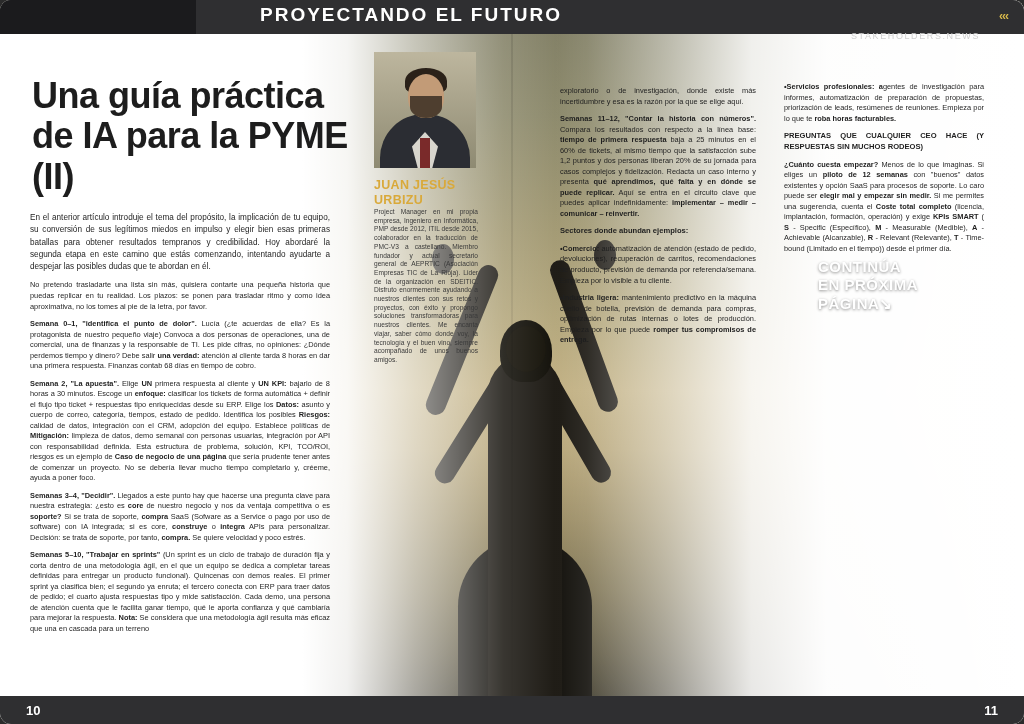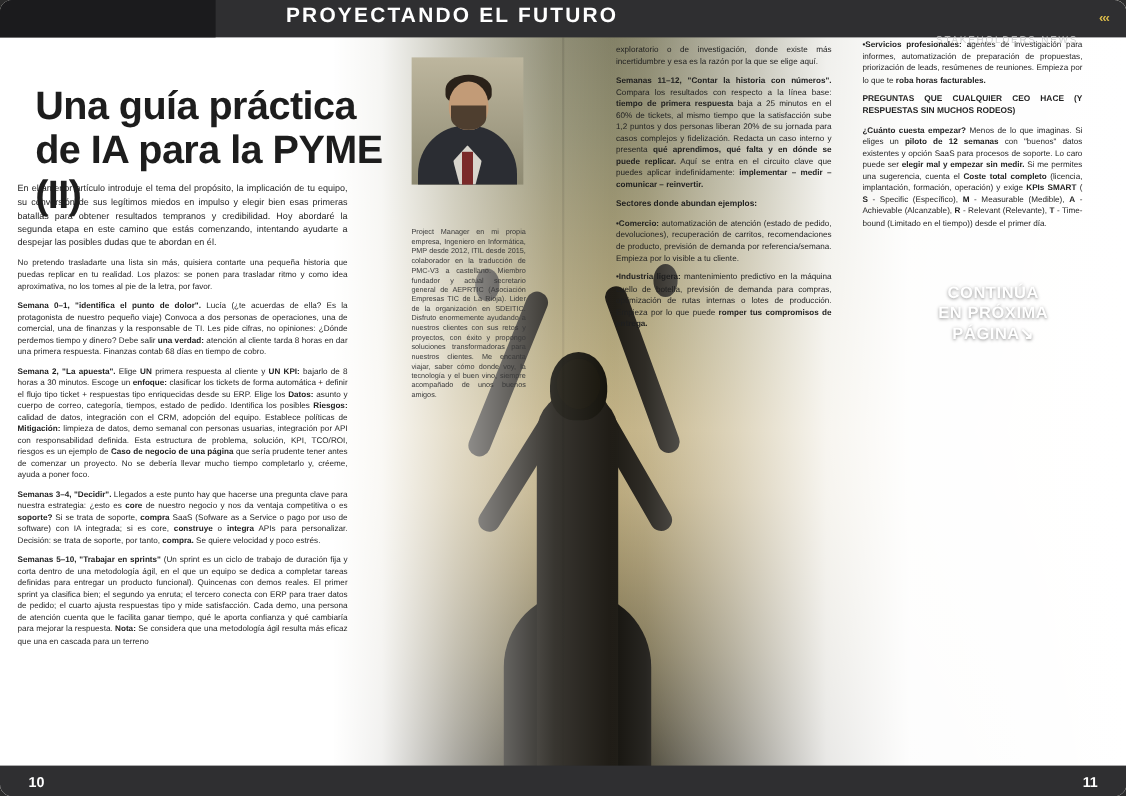--- a/index.html
+++ b/index.html
@@ -252,42 +252,43 @@
     text-align: justify;
   }
 
   
   .col {
     position: absolute;
     font-size: 7.4px;
     line-height: 1.42;
     color: #1f1f1f;
     text-align: justify;
+    margin-top: 46px;
   }
   .col p { margin: 0 0 7px 0; }
-  .col1 { left: 16px; top: 166px; width: 300px; }
+  .col1 { left: 30px; top: 166px; width: 300px; }
   .col2 { left: 560px; top: 40px; width: 196px; }
   .col3 { left: 784px; top: 36px; width: 200px; }
 
   b { font-weight: bold; }
   .lede {
     font-size: 8.2px;
     line-height: 1.5;
   }
   .head-sm {
     font-weight: bold;
     font-size: 7.6px;
   }
 
   
   .continua {
     position: absolute;
     right: 36px; top: 258px;
     width: 170px;
-    text-align: center;
+    text-align: left;
     color: #ffffff;
     font-size: 15px;
     font-weight: bold;
     line-height: 1.22;
     letter-spacing: .5px;
     text-shadow: 0 1px 3px rgba(0,0,0,.45);
   }
   .continua .arrow { font-size: 15px; }
 
   
@@ -355,20 +356,21 @@
 
   <div class="author-photo">
     <div class="ap-bg"></div>
     <div class="ap-suit"></div>
     <div class="ap-shirt"></div>
     <div class="ap-tie"></div>
     <div class="ap-hair"></div>
     <div class="ap-head"></div>
     <div class="ap-beard"></div>
   </div>
+  <div class="author-name">JUAN JESÚS URBIZU</div>
   <div class="author-bio">Project Manager en mi propia empresa, Ingeniero en Informática, PMP desde 2012, ITIL desde 2015, colaborador en la traducción de PMC-V3 a castellano. Miembro fundador y actual secretario general de AEPRTIC (Asociación Empresas TIC de La Rioja). Lider de la organización en SDEITIC. Disfruto enormemente ayudando a nuestros clientes con sus retos y proyectos, con éxito y propongo soluciones transformadoras para nuestros clientes.
 
 Me encanta viajar, saber cómo donde voy, la tecnología y el buen vino, siempre acompañado de unos buenos amigos.</div>
 
   <div class="col col1">
     <p class="lede">En el anterior artículo introduje el tema del propósito, la implicación de tu equipo, su conversión de sus legítimos miedos en impulso y elegir bien esas primeras batallas para obtener resultados tempranos y credibilidad. Hoy abordaré la segunda etapa en este camino que estás comenzando, intentando ayudarte a despejar las posibles dudas que te abordan en él.</p>
     <div>
         <p>No pretendo trasladarte una lista sin más, quisiera contarte una pequeña historia que puedas replicar en tu realidad. Los plazos: se ponen para trasladar ritmo y como idea aproximativa, no los tomes al pie de la letra, por favor.</p>
         <p><b>Semana 0–1, "identifica el punto de dolor".</b> Lucía (¿te acuerdas de ella? Es la protagonista de nuestro pequeño viaje) Convoca a dos personas de operaciones, una de comercial, una de finanzas y la responsable de TI. Les pide cifras, no opiniones: ¿Dónde perdemos tiempo y dinero? Debe salir <b>una verdad:</b> atención al cliente tarda 8 horas en dar una primera respuesta. Finanzas contab 68 días en tiempo de cobro.</p>
         <p><b>Semana 2, "La apuesta".</b> Elige <b>UN</b> primera respuesta al cliente y <b>UN KPI:</b> bajarlo de 8 horas a 30 minutos. Escoge un <b>enfoque:</b> clasificar los tickets de forma automática + definir el flujo tipo ticket + respuestas tipo enriquecidas desde su ERP. Elige los <b>Datos:</b> asunto y cuerpo de correo, categoría, tiempos, estado de pedido. Identifica los posibles <b>Riesgos:</b> calidad de datos, integración con el CRM, adopción del equipo. Establece políticas de <b>Mitigación:</b> limpieza de datos, demo semanal con personas usuarias, integración por API con responsabilidad definida. Esta estructura de problema, solución, KPI, TCO/ROI, riesgos es un ejemplo de <b>Caso de negocio de una página</b> que sería prudente tener antes de comenzar un proyecto. No se debería llevar mucho tiempo completarlo y, créeme, ayuda a poner foco.</p>

